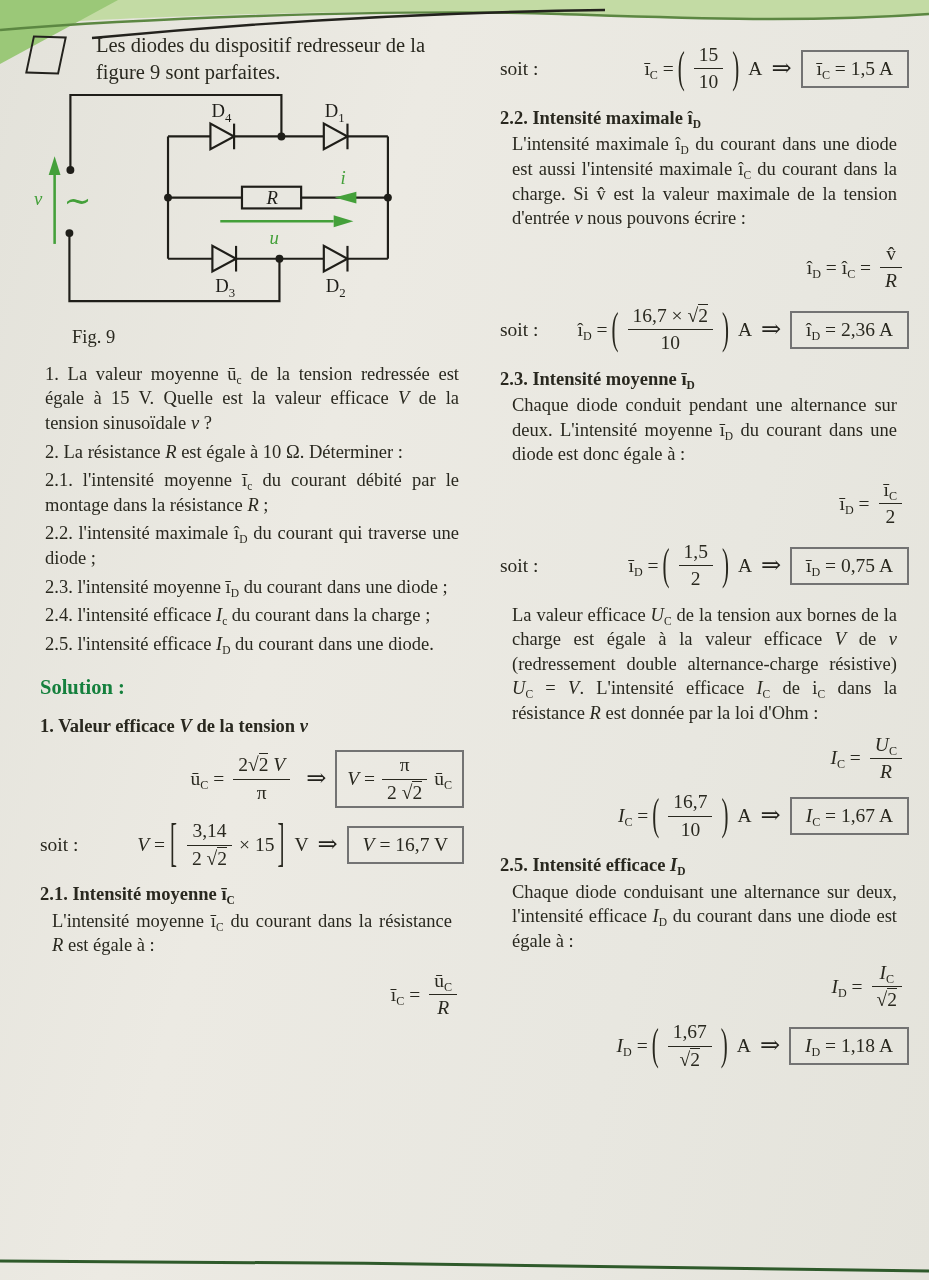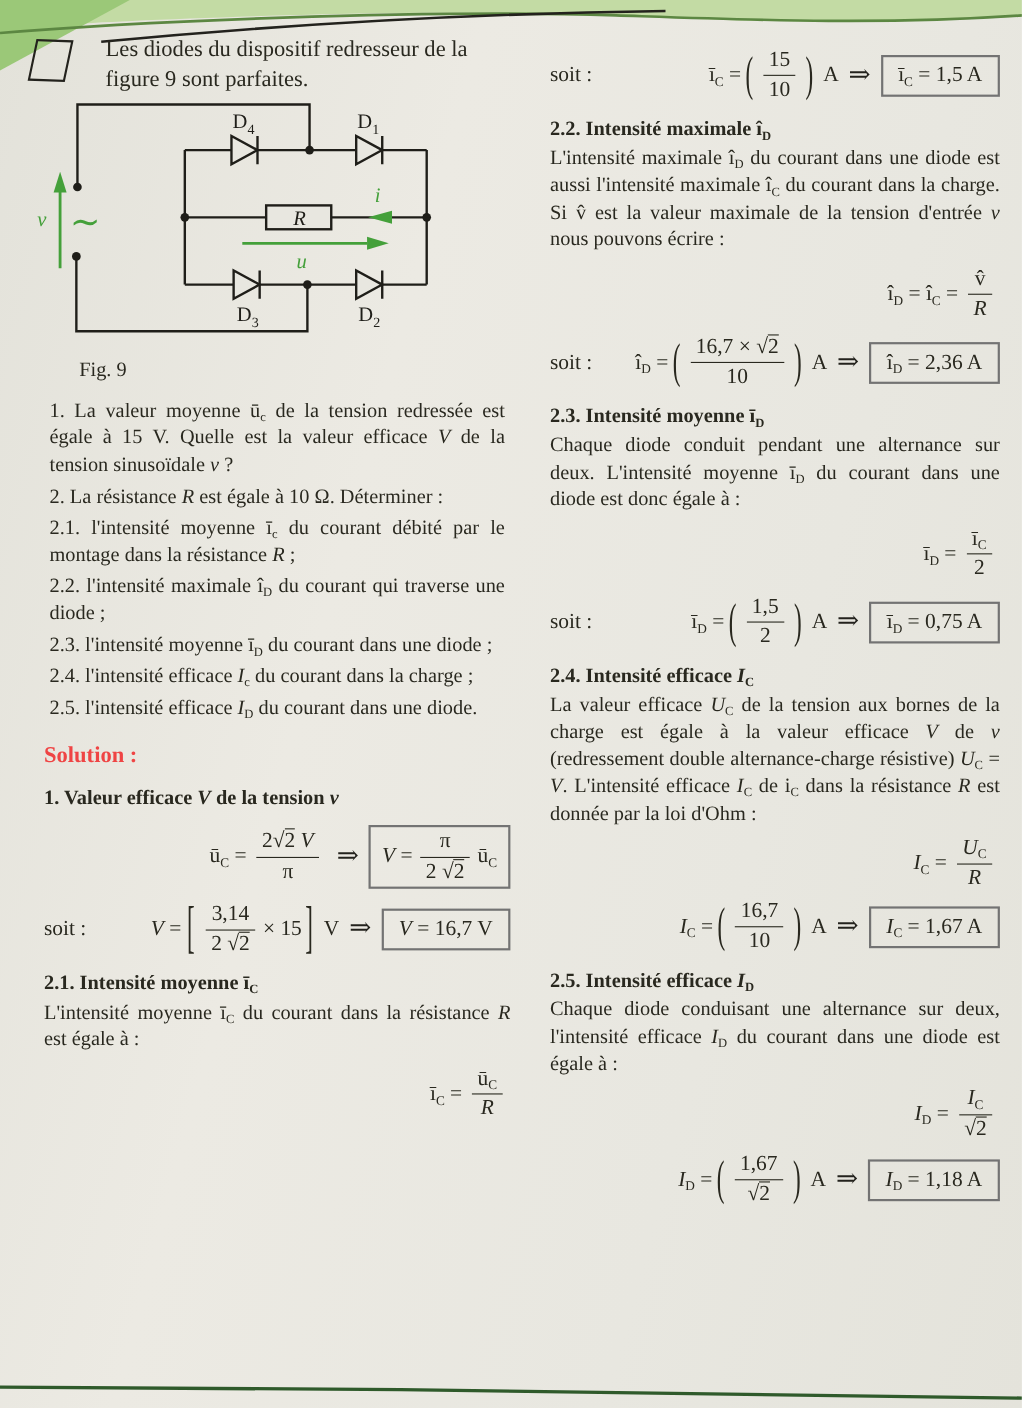--- a/index.html
+++ b/index.html
@@ -13,23 +13,23 @@
   .bottom-deco{top:1254px;}
   .checkbox{position:absolute;left:29px;top:36px;width:30px;height:34px;
             border:2.6px solid #23221d;transform:skewX(-10deg) rotate(2deg);}
   .col{position:absolute;text-align:justify;font-size:18.5px;line-height:1.33;}
   .col-left{left:40px;top:24px;width:424px;}
   .col-right{left:500px;top:30px;width:409px;}
   .intro{font-size:20.5px;line-height:1.3;margin:8px 0 2px 56px;text-align:left;}
   .circuit{display:block;margin:2px 0 0 -12px;}
   .figcap{margin:6px 0 12px 32px;text-align:left;}
   .q{margin:4px 5px;}
-  .para{margin:2px 0 6px;}
+  .para{margin:2px 12px 6px;}
   .bold{font-weight:bold;margin:12px 0 2px;text-align:left;}
-  .sol-head{color:#ef4444;font-weight:bold;font-size:20.5px;margin:18px 0 8px;text-align:left;}
+  .sol-head{color:#15803d;font-weight:bold;font-size:20.5px;margin:18px 0 8px;text-align:left;}
   sub{font-size:0.62em;vertical-align:-0.35em;line-height:0;}
   .ovl{border-top:1.5px solid currentColor;padding-top:0px;}
   .formula{display:flex;align-items:center;margin:12px 0;font-size:19.5px;white-space:nowrap;}
   .fx{flex:1;display:flex;align-items:center;justify-content:flex-end;}
   .soit{margin-right:20px;}
   .frac{display:inline-block;vertical-align:middle;text-align:center;margin:0 7px;line-height:1.15;}
   .frac .num{display:block;border-bottom:1.7px solid #29281f;padding:0 5px 2px;}
   .frac .den{display:block;padding:2px 5px 0;}
   .paren{display:inline-block;transform:scaleY(2.1);font-size:21px;margin:0 2px;}
   .bracket{display:inline-block;transform:scaleY(2.5);font-size:21px;margin:0 3px;}
@@ -243,21 +243,20 @@
             <span class="num">1,5</span>
             <span class="den">2</span>
           </span>
         <span class="paren">)</span>
         <span class="unit">A</span>
       </span>
       <span class="arrow">⇒</span>
       <span class="resbox">ī<sub>D</sub> = 0,75 A</span>
     </div>
 
-    <p class="bold">2.4. Intensité efficace <i>I</i><sub>C</sub></p>
     <p class="para">La valeur efficace <i>U</i><sub>C</sub> de la tension aux bornes de la charge est égale à la valeur efficace <i>V</i> de <i>v</i> (redressement double alternance-charge résistive) <i>U</i><sub>C</sub> = <i>V</i>. L'intensité efficace <i>I</i><sub>C</sub> de i<sub>C</sub> dans la résistance <i>R</i> est donnée par la loi d'Ohm :</p>
 
     <div class="formula" style="margin:8px 0">
       <span class="fx">
         <span class="lhs"><i>I</i><sub>C</sub> =</span>
         <span class="frac">
             <span class="num"><i>U</i><sub>C</sub></span>
             <span class="den"><i>R</i></span>
           </span>
       </span>

